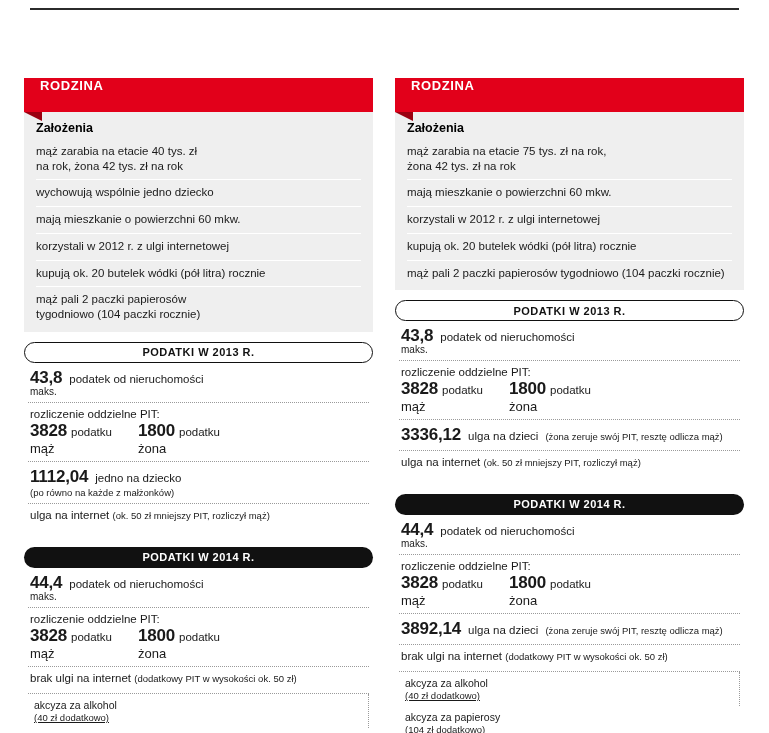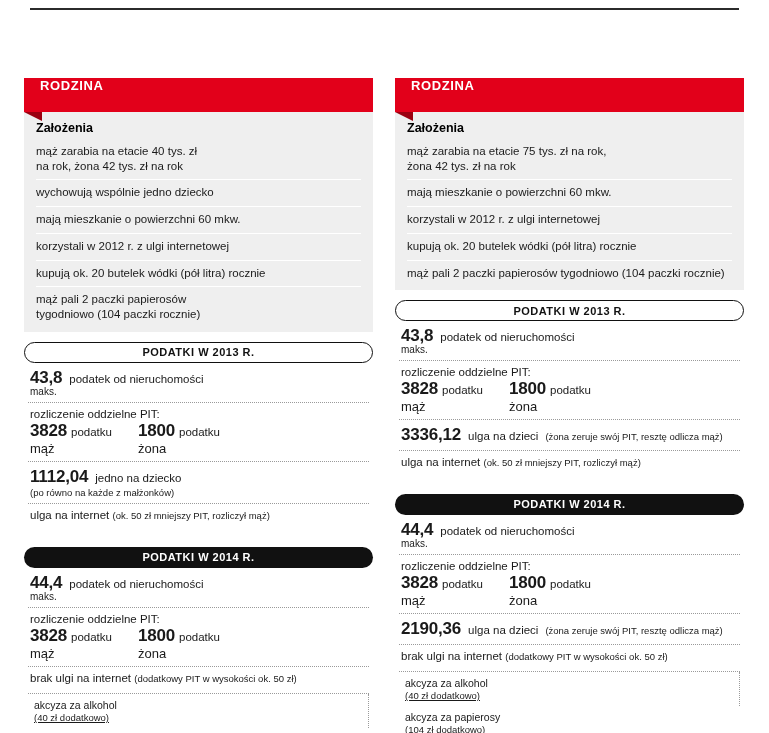--- a/index.html
+++ b/index.html
@@ -403,21 +403,21 @@
             <span class="pair-top">
               <span class="big">1800</span>
               <span>podatku</span>
             </span>
             <span class="small-note">żona</span>
           </div>
         </div>
       </div>
       <div class="trow">
         <div class="inline-wrap">
-          <span class="big">2190,36</span>
+          <span class="big">3892,14</span>
           <span>ulga na dzieci</span>
           <span class="note">(żona zeruje swój PIT, resztę odlicza mąż)</span>
         </div>
       </div>
       <div class="trow nodot">
         <span>brak ulgi na internet</span>
         <span class="note">(dodatkowy PIT w wysokości ok. 50 zł)</span>
       </div>
       <div class="excise">
         <div>

